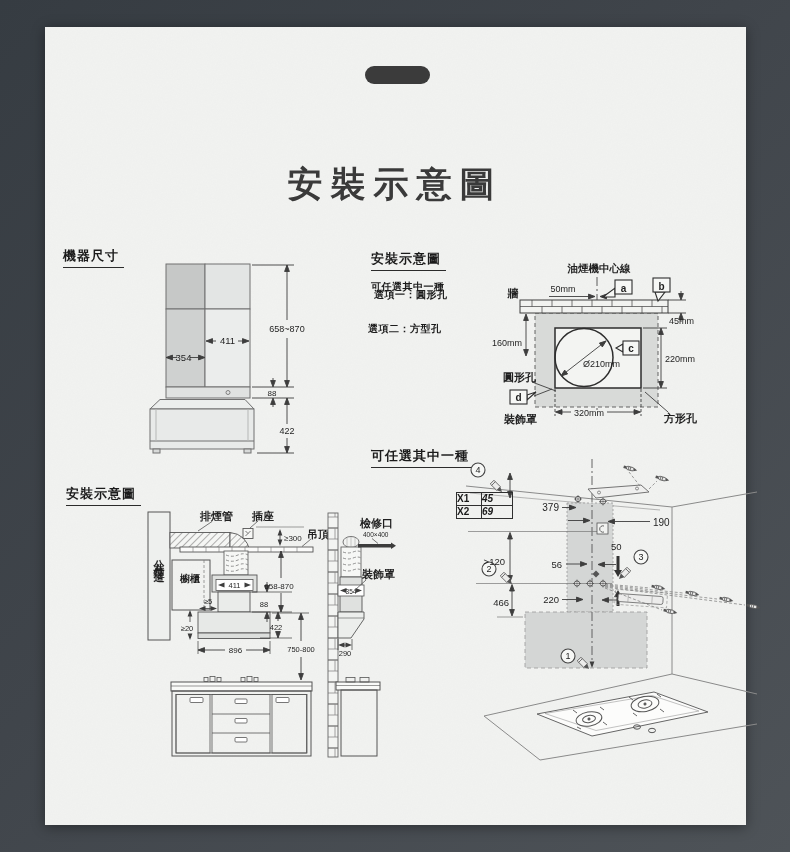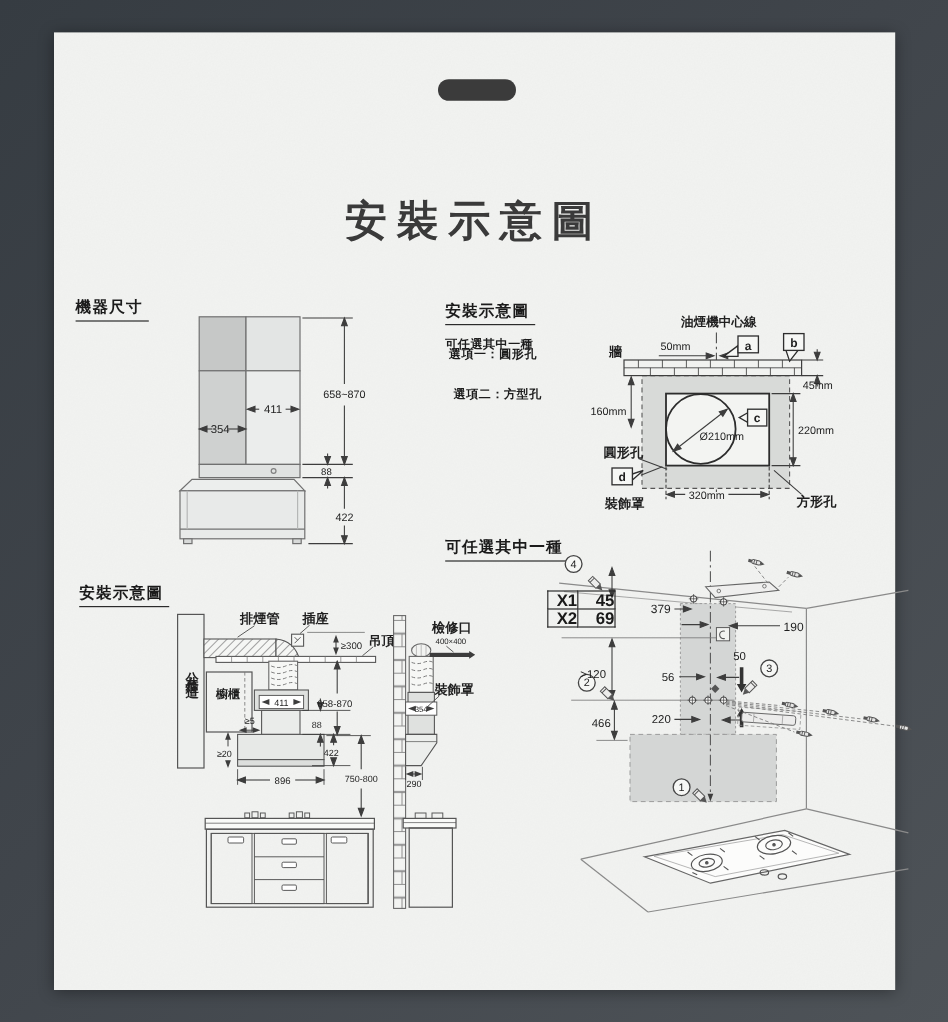--- a/index.html
+++ b/index.html
@@ -15,22 +15,22 @@
          font-size:35px;font-weight:600;letter-spacing:8px;color:#3a3a3a;}
   .sec{position:absolute;font-size:13px;font-weight:bold;color:#1b1b1b;
        letter-spacing:1px;border-bottom:1.5px solid #2b2b2b;padding:0 5px 2px 0;}
   .opt{position:absolute;font-size:10px;font-weight:bold;color:#1c1c1c;letter-spacing:.5px;}
   svg text{font-family:"Liberation Sans","DejaVu Sans",sans-serif;fill:#1f1f1f;}
   .lbl{font-size:11px;font-weight:bold;}
   .dim{font-size:9.5px;} .dim10{font-size:10px;}
   .dim9{font-size:9px;} .dim8{font-size:8px;} .dim7{font-size:7.5px;} .dim65{font-size:6.5px;}
   #xtable{position:absolute;left:456px;top:492px;border-collapse:collapse;}
   #xtable td{border:1.2px solid #2f2f2f;width:24px;height:12px;padding:0;
-             font-size:14px;font-weight:600;text-align:right;color:#1a1a1a;line-height:1;margin-left:44px;}
-  #xtable td.v{width:30px;}
+             font-size:10px;font-weight:600;text-align:left;color:#1a1a1a;line-height:1;margin-left:44px;}
+  #xtable td.v{width:30px;font-style:italic;}
   #grainlay{pointer-events:none;}
 </style>
 </head>
 <body>
 
 <div id="stage">
 
   <svg width="0" height="0" style="position:absolute" aria-hidden="true">
     <defs>
       <path id="arr" d="M0,0L6.5,-2.4L6.5,2.4Z" fill="#3d3d3d"></path>
@@ -74,21 +74,21 @@
   <div id="handle"></div>
   <h1 id="title">安裝示意圖</h1>
 
   <div class="sec" style="left:63px;top:247px">機器尺寸</div>
   <div class="sec" style="left:371px;top:250px">安裝示意圖</div>
   <div class="sec" style="left:371px;top:447px">可任選其中一種</div>
   <div class="sec" style="left:66px;top:485px">安裝示意圖</div>
 
   <div class="opt" style="left:371px;top:280px">可任選其中一種</div>
   <div class="opt" style="left:374px;top:288px">選項一：圓形孔</div>
-  <div class="opt" style="left:378px;top:322px">選項二：方型孔</div>
+  <div class="opt" style="left:368px;top:322px">選項二：方型孔</div>
 
   <svg class="abs" style="left:130px;top:255px" width="180" height="210" viewBox="130 255 180 210">
     <g stroke="#707070" stroke-width="1" fill="none">
       <rect x="166" y="264" width="39" height="45" fill="#c6c8c7"></rect>
       <rect x="205" y="264" width="45" height="45" fill="#e3e5e4"></rect>
       <rect x="166" y="309" width="39" height="78" fill="#cfd1d0"></rect>
       <rect x="205" y="309" width="45" height="78" fill="#ebedec"></rect>
       <rect x="166" y="387" width="84" height="11" fill="#e0e2e1"></rect>
       <circle cx="228" cy="392.5" r="2" stroke="#808080"></circle>
       <polygon points="150,409 160,399.5 245,399.5 254,409" fill="#eceeed"></polygon>

